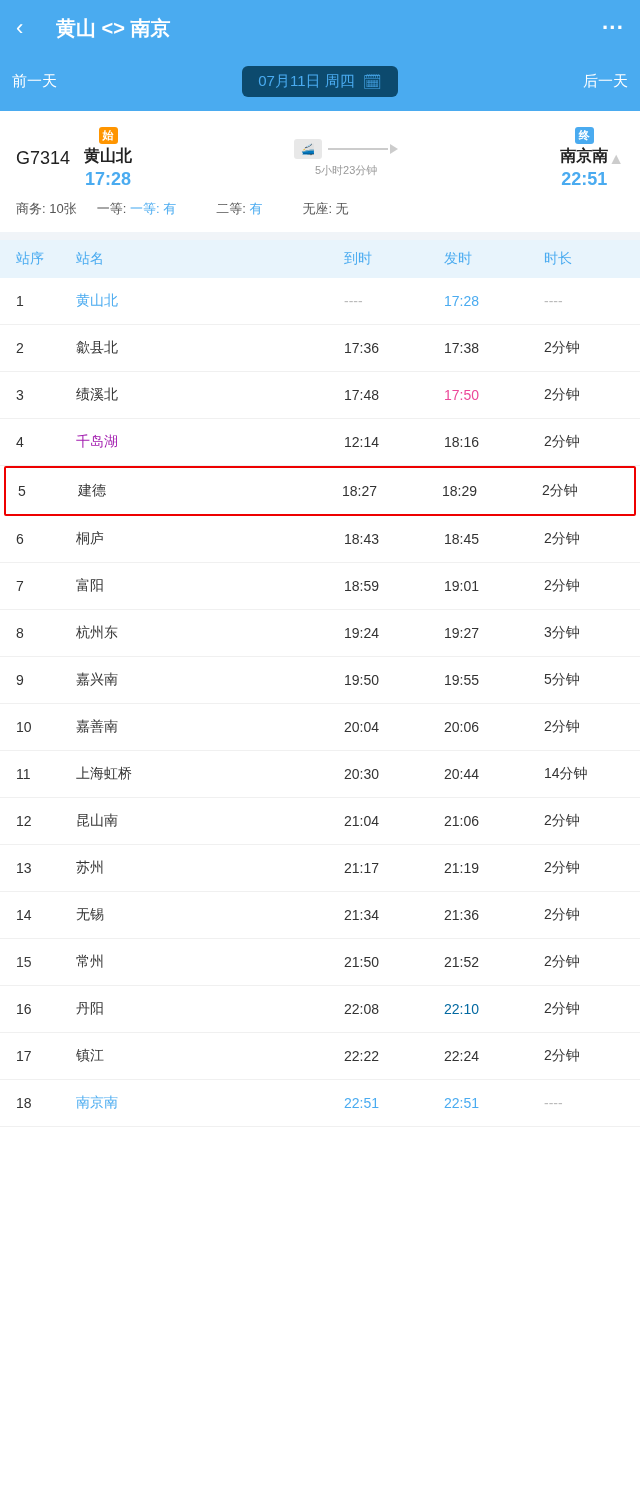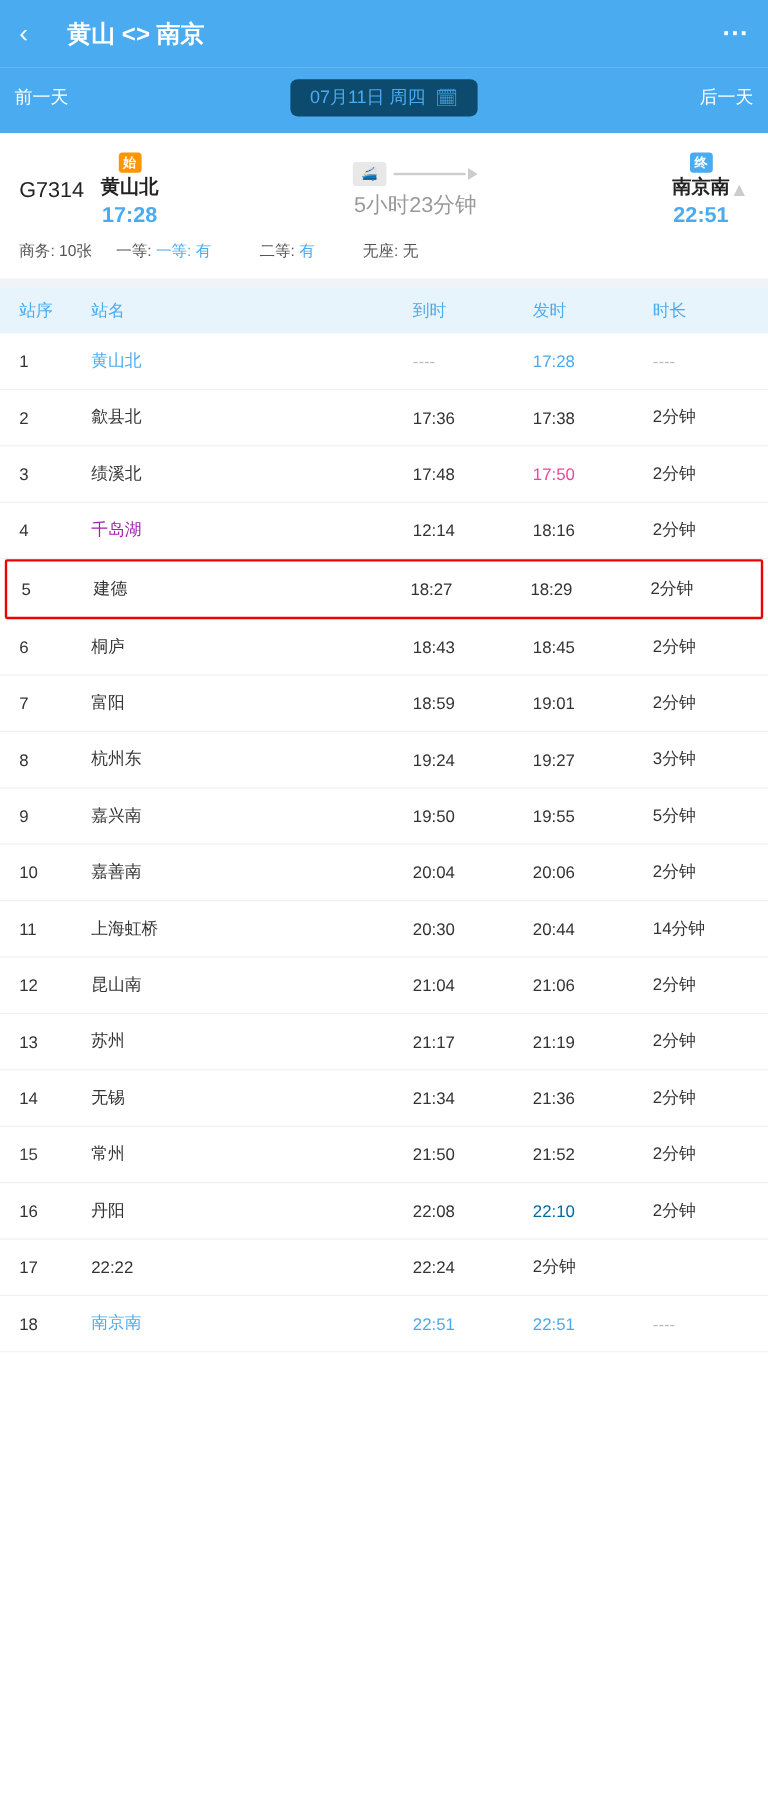--- a/index.html
+++ b/index.html
@@ -150,21 +150,21 @@
       background: #ccc;
     }
     .arrow-line .arrowhead {
       width: 0;
       height: 0;
       border-top: 5px solid transparent;
       border-bottom: 5px solid transparent;
       border-left: 8px solid #ccc;
     }
     .duration-text {
-      font-size: 18px;
+      font-size: 11px;
       color: #999;
       margin-top: 4px;
     }
     .collapse-icon {
       color: #ccc;
       font-size: 16px;
       margin-left: auto;
       align-self: center;
     }
 
@@ -389,20 +389,21 @@
   </div>
     <div class="table-row">
     <span style="color:#333">16</span>
     <span class="station-name-cell" style="color:#333">丹阳</span>
     <span class="time-cell"><span style="color:#333">22:08</span></span>
     <span class="time-cell"><span style="color:#0369a1">22:10</span></span>
     <span><span>2分钟</span></span>
   </div>
     <div class="table-row">
     <span style="color:#333">17</span>
+    <span class="station-name-cell" style="color:#333">镇江</span>
     <span class="time-cell"><span style="color:#333">22:22</span></span>
     <span class="time-cell"><span style="color:#333">22:24</span></span>
     <span><span>2分钟</span></span>
   </div>
     <div class="table-row last-row">
     <span style="color:#333">18</span>
     <span class="station-name-cell" style="color:#4AABF0">南京南</span>
     <span class="time-cell"><span style="color:#4AABF0">22:51</span></span>
     <span class="time-cell"><span style="color:#4AABF0">22:51</span></span>
     <span><span style="color:#bbb">----</span></span>

